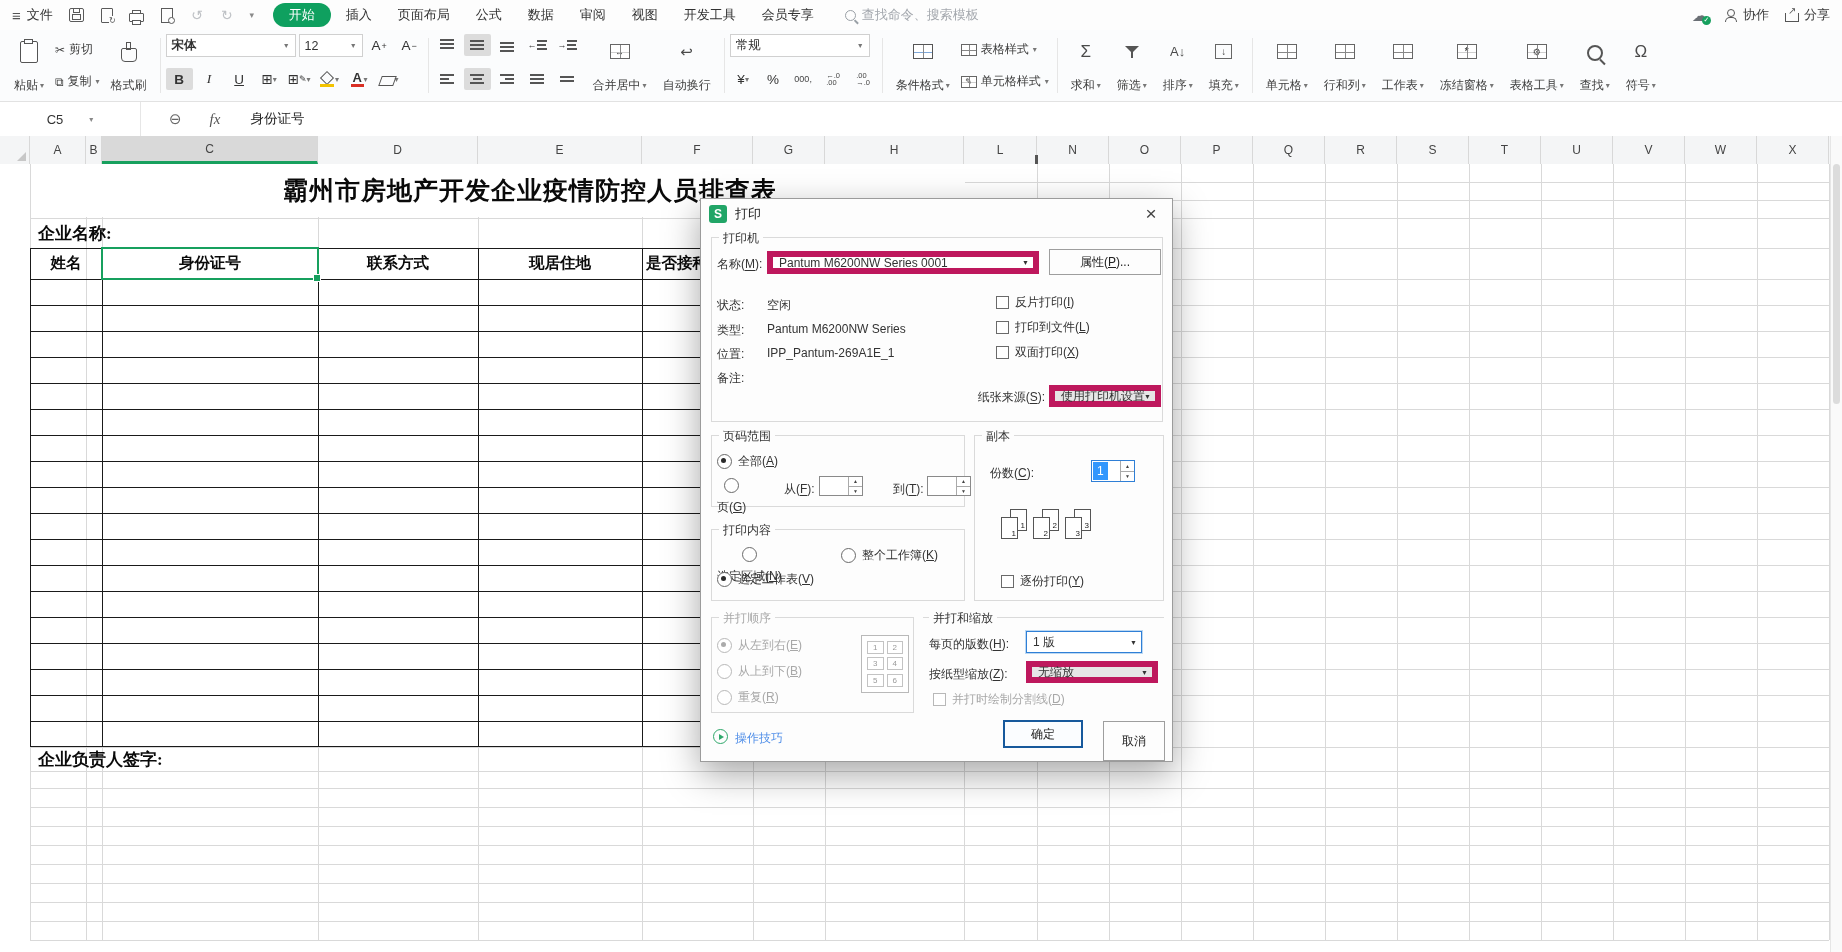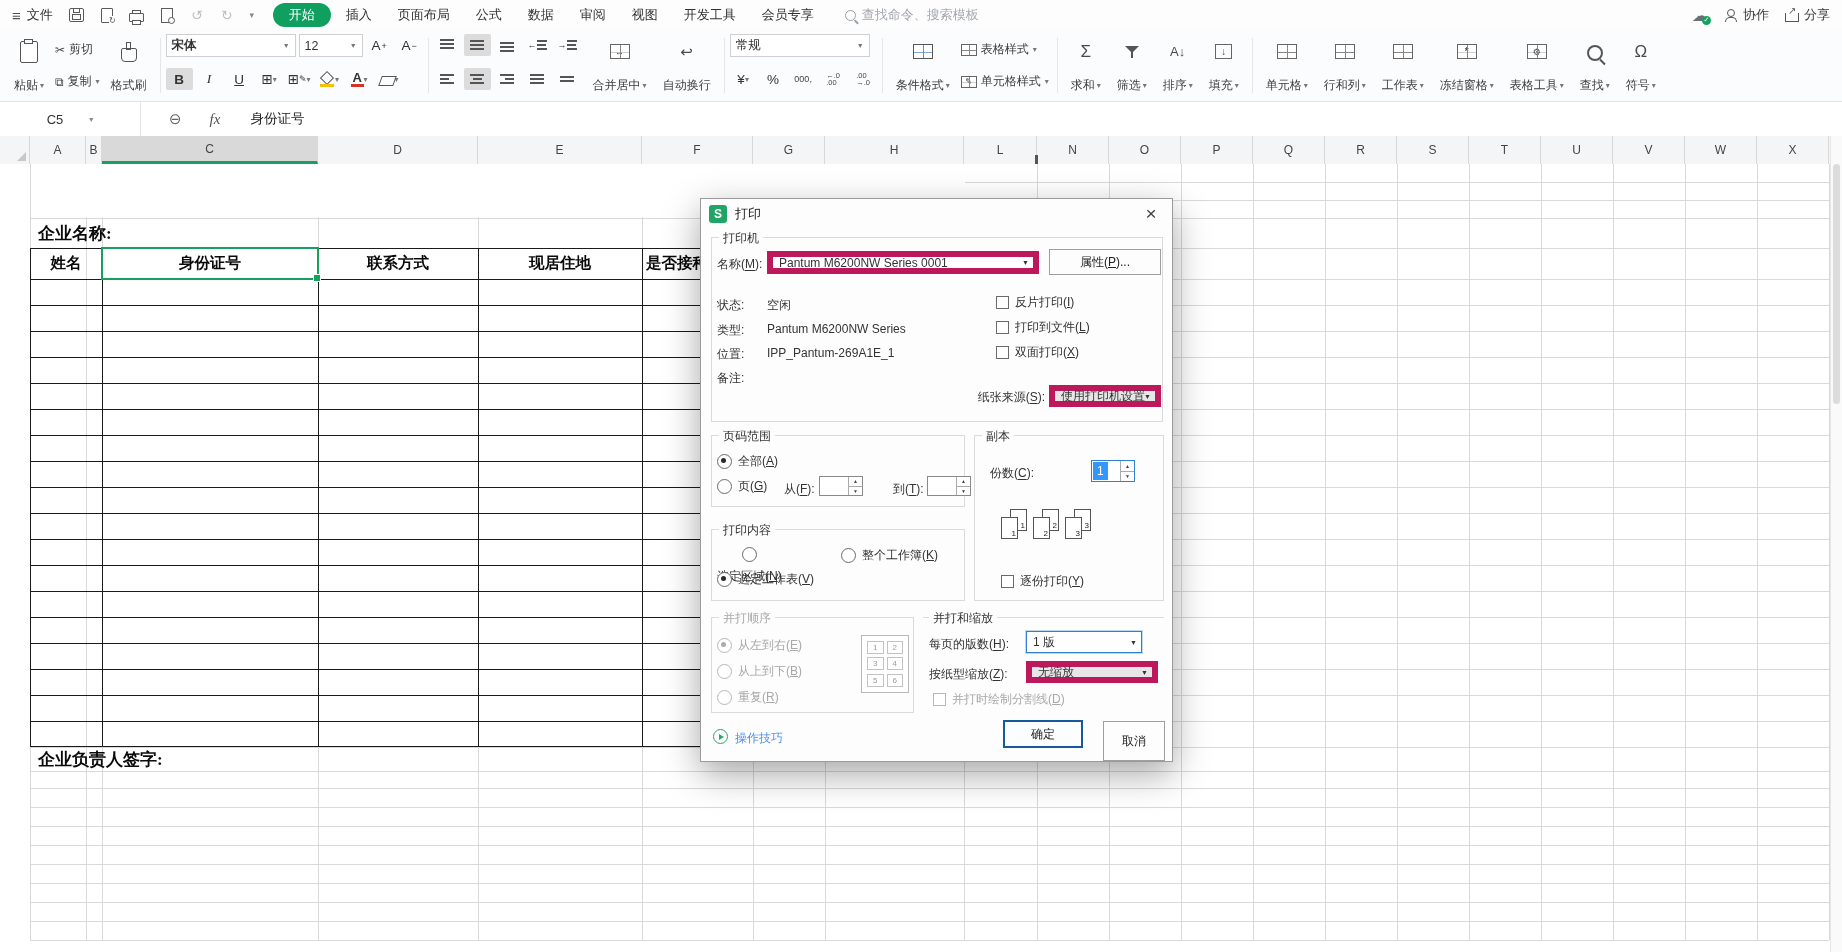--- a/index.html
+++ b/index.html
@@ -674,20 +674,21 @@
       <div class="hln" style="top: 624px; left: 30px; width: 1799px;"></div>
       <div class="hln" style="top: 643px; left: 30px; width: 1799px;"></div>
       <div class="hln" style="top: 662px; left: 30px; width: 1799px;"></div>
       <div class="hln" style="top: 681px; left: 30px; width: 1799px;"></div>
       <div class="hln" style="top: 700px; left: 30px; width: 1799px;"></div>
       <div class="hln" style="top: 719px; left: 30px; width: 1799px;"></div>
       <div class="hln" style="top: 738px; left: 30px; width: 1799px;"></div>
       <div class="hln" style="top: 757px; left: 30px; width: 1799px;"></div>
       <div class="hln" style="top: 776px; left: 30px; width: 1799px;"></div>
       <div class="" id="titlepatch" style="left: 31px; top: 0px; width: 934px; height: 53px;"></div>
+      <div class="sh-title" style="left: 30px; top: 2px; width: 1000px; height: 50px; line-height: 50px;">霸州市房地产开发企业疫情防控人员排查表</div>
       <div class="sh-label" style="left: 38px; top: 54px; height: 30px;">企业名称:</div>
       <div class="" id="stable" style="left: 30px; top: 84px; width: 723px; height: 499px;">
         <div class="tvl" style="left: 71px;"></div>
         <div class="tvl" style="left: 287px;"></div>
         <div class="tvl" style="left: 447px;"></div>
         <div class="tvl" style="left: 611px;"></div>
         <div class="thl" style="top: 30px;"></div>
         <div class="thl" style="top: 56px;"></div>
         <div class="thl" style="top: 82px;"></div>
         <div class="thl" style="top: 108px;"></div>
@@ -759,21 +760,21 @@
       <span>使用打印机设置</span>
         <span class="arr gi">▼</span>
     </div>
 
     <div class="grp" style="left:10px;top:236px;width:254px;height:72px;"></div>
     <span class="grplbl" style="left:18px;top:229px;">页码范围</span>
     <div class="radrow checked" style="left:16px;top:254px;">
       <span class="rad"></span>
         <span>全部(<u>A</u>)</span>
     </div>
-    <div class="radrow" style="left:16px;top:279px;">
+    <div class="radrow" style="left:16px;top:279px;flex-direction:column;">
       <span class="rad"></span>
         <span>页(<u>G</u>)</span>
     </div>
     <span class="dl" style="left:83px;top:282px;">从(<u>F</u>):</span>
     <div class="spinbox" style="left:118px;top:277px;width:44px;height:20px;">
       <span class="sparr">
           <i class="gi">▲</i>
           <i class="gi">▼</i>
         </span>
     </div>

